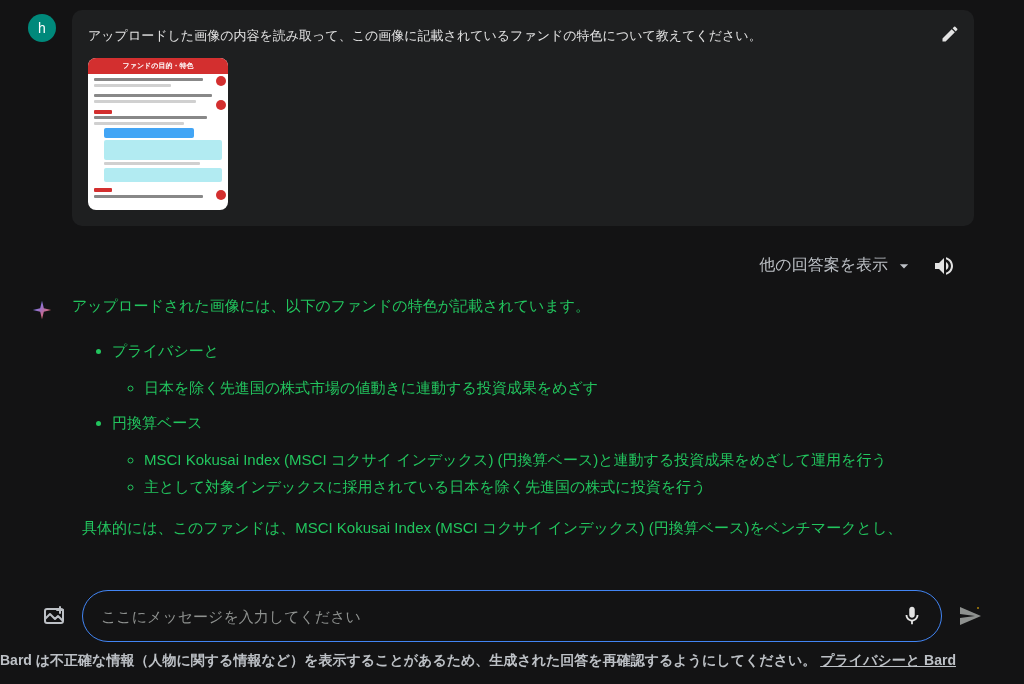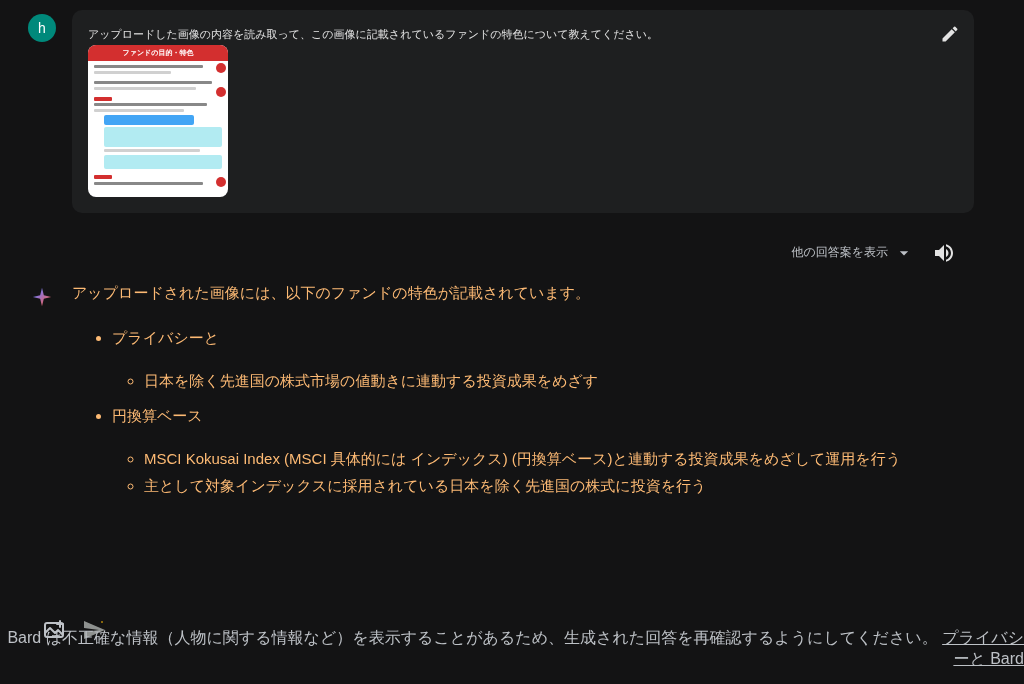--- a/index.html
+++ b/index.html
@@ -45,23 +45,23 @@
       flex: 1;
       position: relative;
     }
     .edit-btn {
       position: absolute;
       top: 14px;
       right: 14px;
     }
     .user-text {
       color: #e3e3e3;
-      font-size: 11px;
+      font-size: 13px;
       line-height: 1.5;
-      margin-bottom: 2px;
+      margin-bottom: 12px;
     }
     .thumb {
       width: 140px;
       height: 152px;
       background: #fff;
       border-radius: 8px;
       overflow: hidden;
       position: relative;
       display: flex;
       flex-direction: column;
@@ -115,48 +115,48 @@
       justify-content: flex-end;
       align-items: center;
       gap: 18px;
       padding: 8px 18px 14px 0;
     }
     .view-drafts {
       display: flex;
       align-items: center;
       gap: 6px;
       color: #bdc1c6;
-      font-size: 12px;
+      font-size: 16px;
       cursor: pointer;
     }
     .speaker-btn { cursor: pointer; }
 
     .bard-row {
       display: flex;
       gap: 16px;
     }
     .bard-content {
       flex: 1;
-      color: #fdba74;
+      color: #22c55e;
       line-height: 1.8;
       font-size: 15px;
       padding-right: 10px;
     }
     .intro { margin-bottom: 18px; }
     ul.outer {
       list-style: disc;
       padding-left: 40px;
     }
     ul.outer > li {
       margin-bottom: 6px;
     }
     ul.inner {
       list-style: circle;
       padding-left: 32px;
-      margin-top: 16px;
+      margin-top: 10px;
       margin-bottom: 8px;
     }
     .para-after {
       margin-top: 14px;
       padding-left: 10px;
     }
 
     .input-bar {
       position: absolute;
       bottom: 42px;
@@ -188,23 +188,24 @@
     }
     .text-input::placeholder { color: #8e918f; }
     .mic-btn { cursor: pointer; }
     .send-btn { cursor: pointer; }
 
     .disclaimer {
       position: absolute;
       bottom: 14px;
       left: 0;
       right: 0;
-      text-align: right;
-      font-size: 16px;
+      text-align: left;
+      font-size: 14px;
       color: #bdc1c6;
+      font-weight: bold;
     }
     .disclaimer a {
       color: #bdc1c6;
       text-decoration: underline;
     }
     svg { display: block; }
   </style>
 </head>
 <body>
 
@@ -280,37 +281,47 @@
       <ul class="outer">
         <li>
           <span>プライバシーと</span>
           <ul class="inner">
             <li>日本を除く先進国の株式市場の値動きに連動する投資成果をめざす</li>
           </ul>
         </li>
         <li>
           <span>円換算ベース</span>
           <ul class="inner">
-            <li>MSCI Kokusai Index (MSCI 具体的には インデックス) (円換算ベース)と連動する投資成果をめざして運用を行う</li>
+            <li>MSCI Kokusai Index (MSCI コクサイ インデックス) (円換算ベース)と連動する投資成果をめざして運用を行う</li>
             <li>主として対象インデックスに採用されている日本を除く先進国の株式に投資を行う</li>
           </ul>
         </li>
       </ul>
+      <div class="para-after">具体的には、このファンドは、MSCI Kokusai Index (MSCI コクサイ インデックス) (円換算ベース)をベンチマークとし、</div>
     </div>
   </div>
 </div>
 
 <div class="input-bar">
   <div class="img-upload">
     <svg width="24" height="24" viewBox="0 0 24 24" fill="none" stroke="#bdc1c6" stroke-width="2">
       <rect x="3" y="5" width="18" height="14" rx="2"></rect>
       <path d="M3 15l5-5 5 5 3-3 5 5" stroke-linejoin="round"></path>
       <path d="M18 3v6M15 6h6" stroke-linecap="round"></path>
     </svg>
   </div>
+  <div class="text-input-wrap">
+    <input class="text-input" placeholder="ここにメッセージを入力してください" style="">
+    <div class="mic-btn">
+      <svg width="22" height="22" viewBox="0 0 24 24" fill="#e3e3e3">
+        <path d="M12 14c1.66 0 3-1.34 3-3V5c0-1.66-1.34-3-3-3S9 3.34 9 5v6c0 1.66 1.34 3 3 3z"></path>
+        <path d="M17 11c0 2.76-2.24 5-5 5s-5-2.24-5-5H5c0 3.53 2.61 6.43 6 6.92V21h2v-3.08c3.39-.49 6-3.39 6-6.92h-2z"></path>
+      </svg>
+    </div>
+  </div>
   <div class="send-btn">
     <svg width="24" height="24" viewBox="0 0 24 24" fill="#8e918f">
       <path d="M2 21l21-9L2 3v7l15 2-15 2z"></path>
       <path d="M19 4l1 1 1-1-1-1z" fill="#fbbc04"></path>
     </svg>
   </div>
 </div>
 
 <div class="disclaimer">
   <span>Bard は不正確な情報（人物に関する情報など）を表示することがあるため、生成された回答を再確認するようにしてください。</span>

